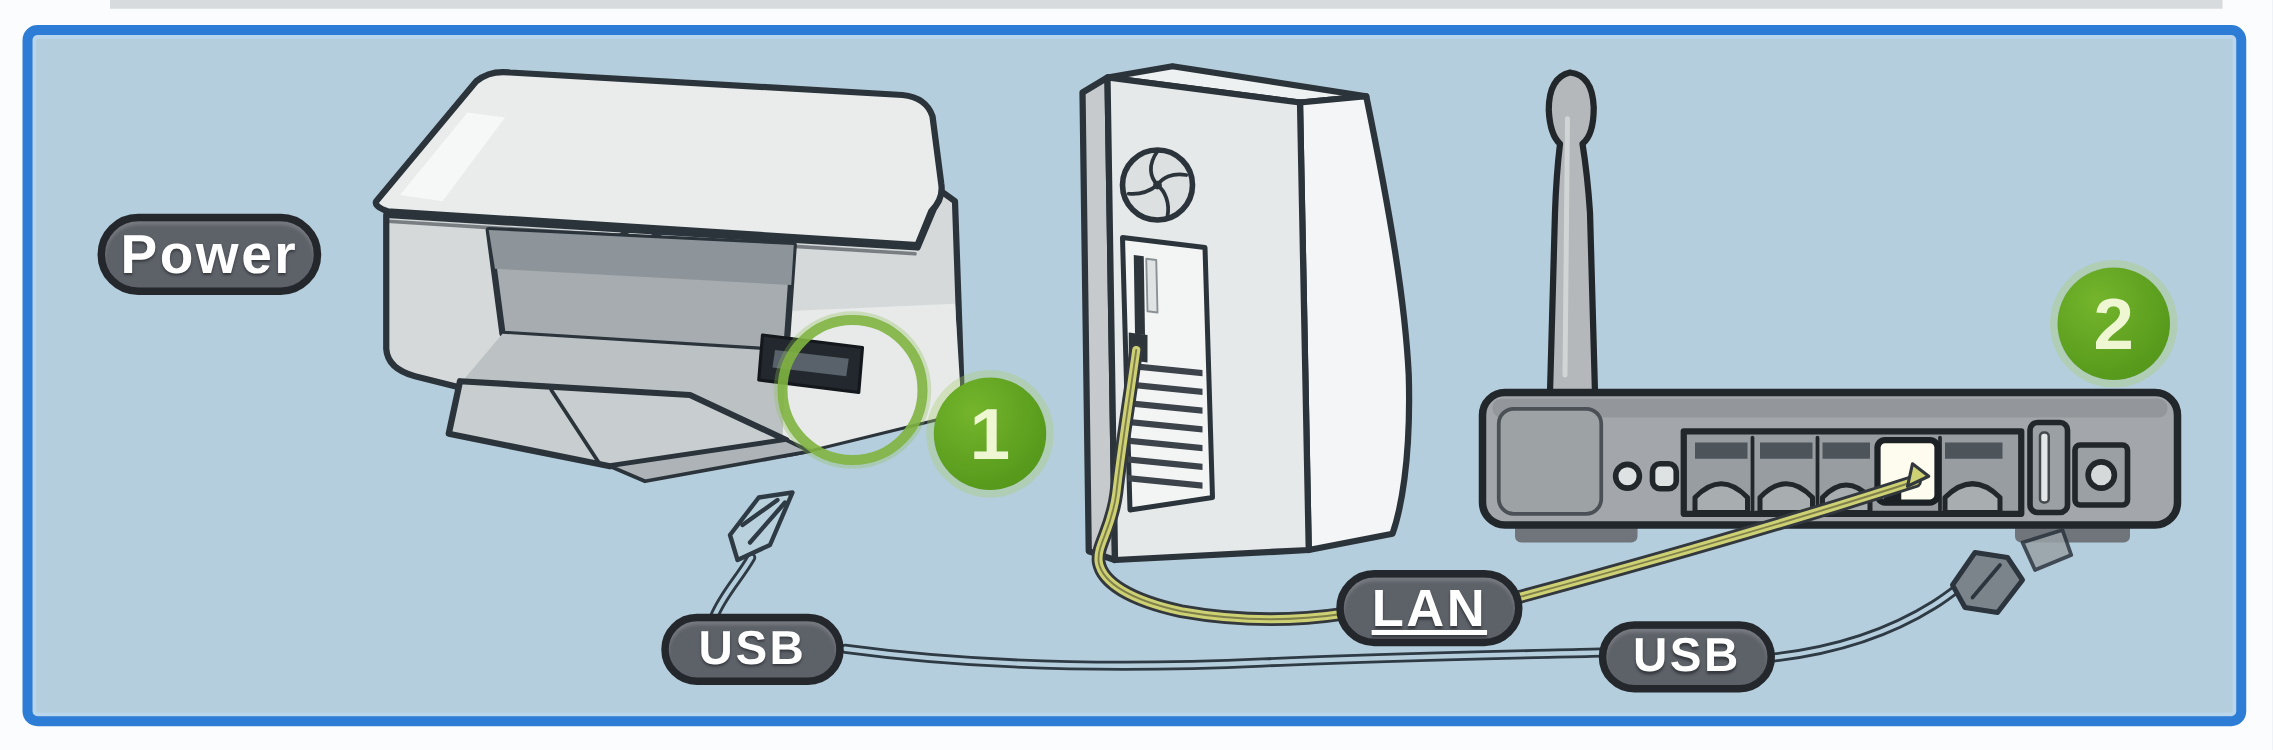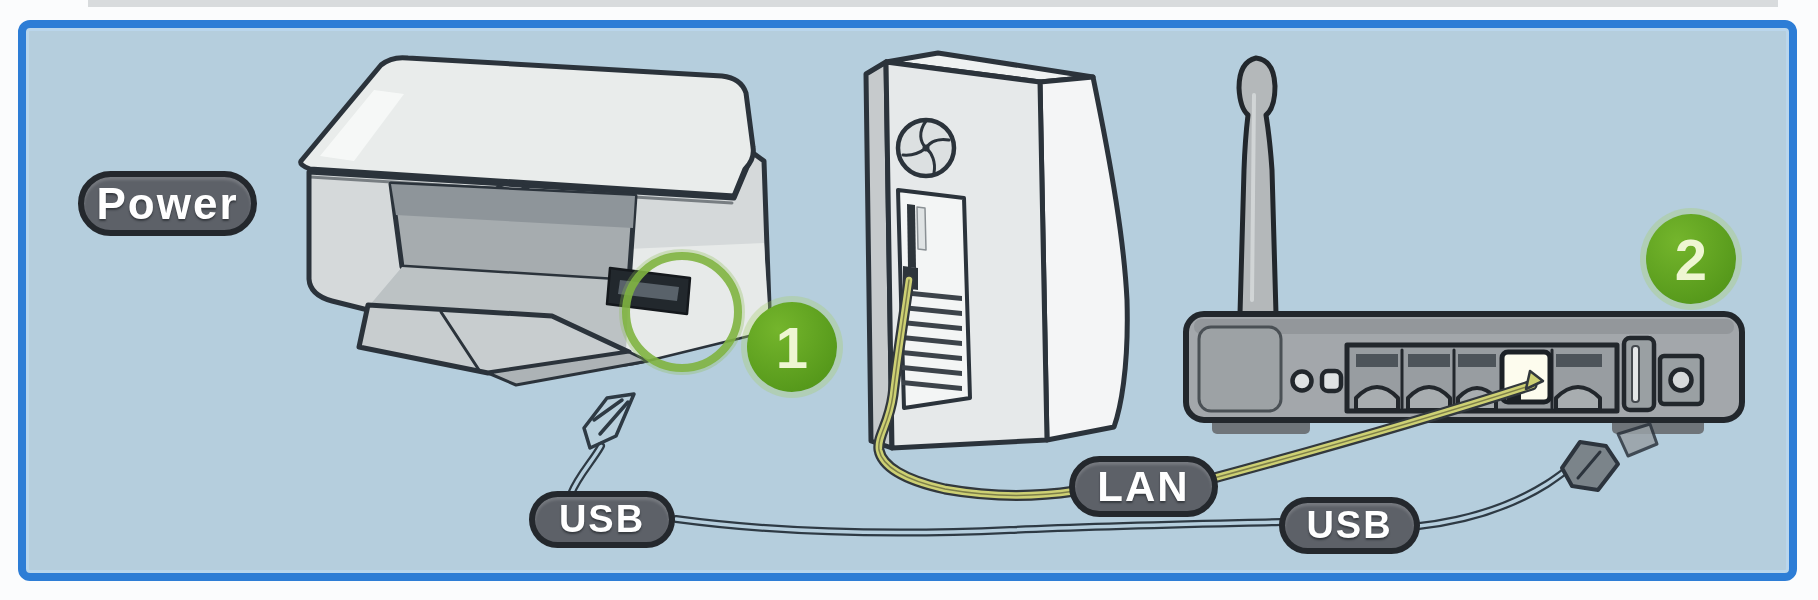--- a/index.html
+++ b/index.html
@@ -9,21 +9,21 @@
          background:var(--panel-bg,#b5cedd);border:8px solid var(--panel-border,#2d7dd6);
          border-radius:12px;box-shadow:inset 0 0 0 3px rgba(190,220,248,.55);}
   svg.scene{position:absolute;left:0;top:0;width:1818px;height:600px;}
   .pill{position:absolute;display:flex;align-items:center;justify-content:center;
         background:var(--label-bg,#5d6168);border:6px solid var(--label-border,#24282d);
         border-radius:999px;color:var(--label-text,#fff);font-weight:bold;letter-spacing:2px;
         text-shadow:0 2px 2px rgba(15,20,24,.5);box-shadow:inset 0 3px 3px rgba(255,255,255,.16);
         box-sizing:border-box;}
   .pill-power{left:78px;top:171px;width:179px;height:65px;font-size:44px;text-align:right;}
   .pill-usb-left{left:529px;top:491px;width:146px;height:57px;font-size:38px;}
-  .pill-lan{left:1069px;top:456px;width:149px;height:61px;font-size:42px;}
+  .pill-lan{left:1069px;top:456px;width:149px;height:61px;font-size:42px;text-decoration:underline;}
   .pill-usb-right{left:1279px;top:497px;width:141px;height:57px;font-size:38px;}
   .badge{position:absolute;width:90px;height:90px;border-radius:50%;
          display:flex;align-items:center;justify-content:center;
          background:radial-gradient(circle at 35% 30%, #74b52c, var(--step-badge-green,#56991b) 75%);
          color:#eef6d2;font-weight:bold;font-size:58px;
          box-shadow:0 0 0 6px rgba(165,205,110,.35);}
   .badge-1{left:747px;top:302px;}
   .badge-2{left:1646px;top:214px;}
 </style>
 </head>

